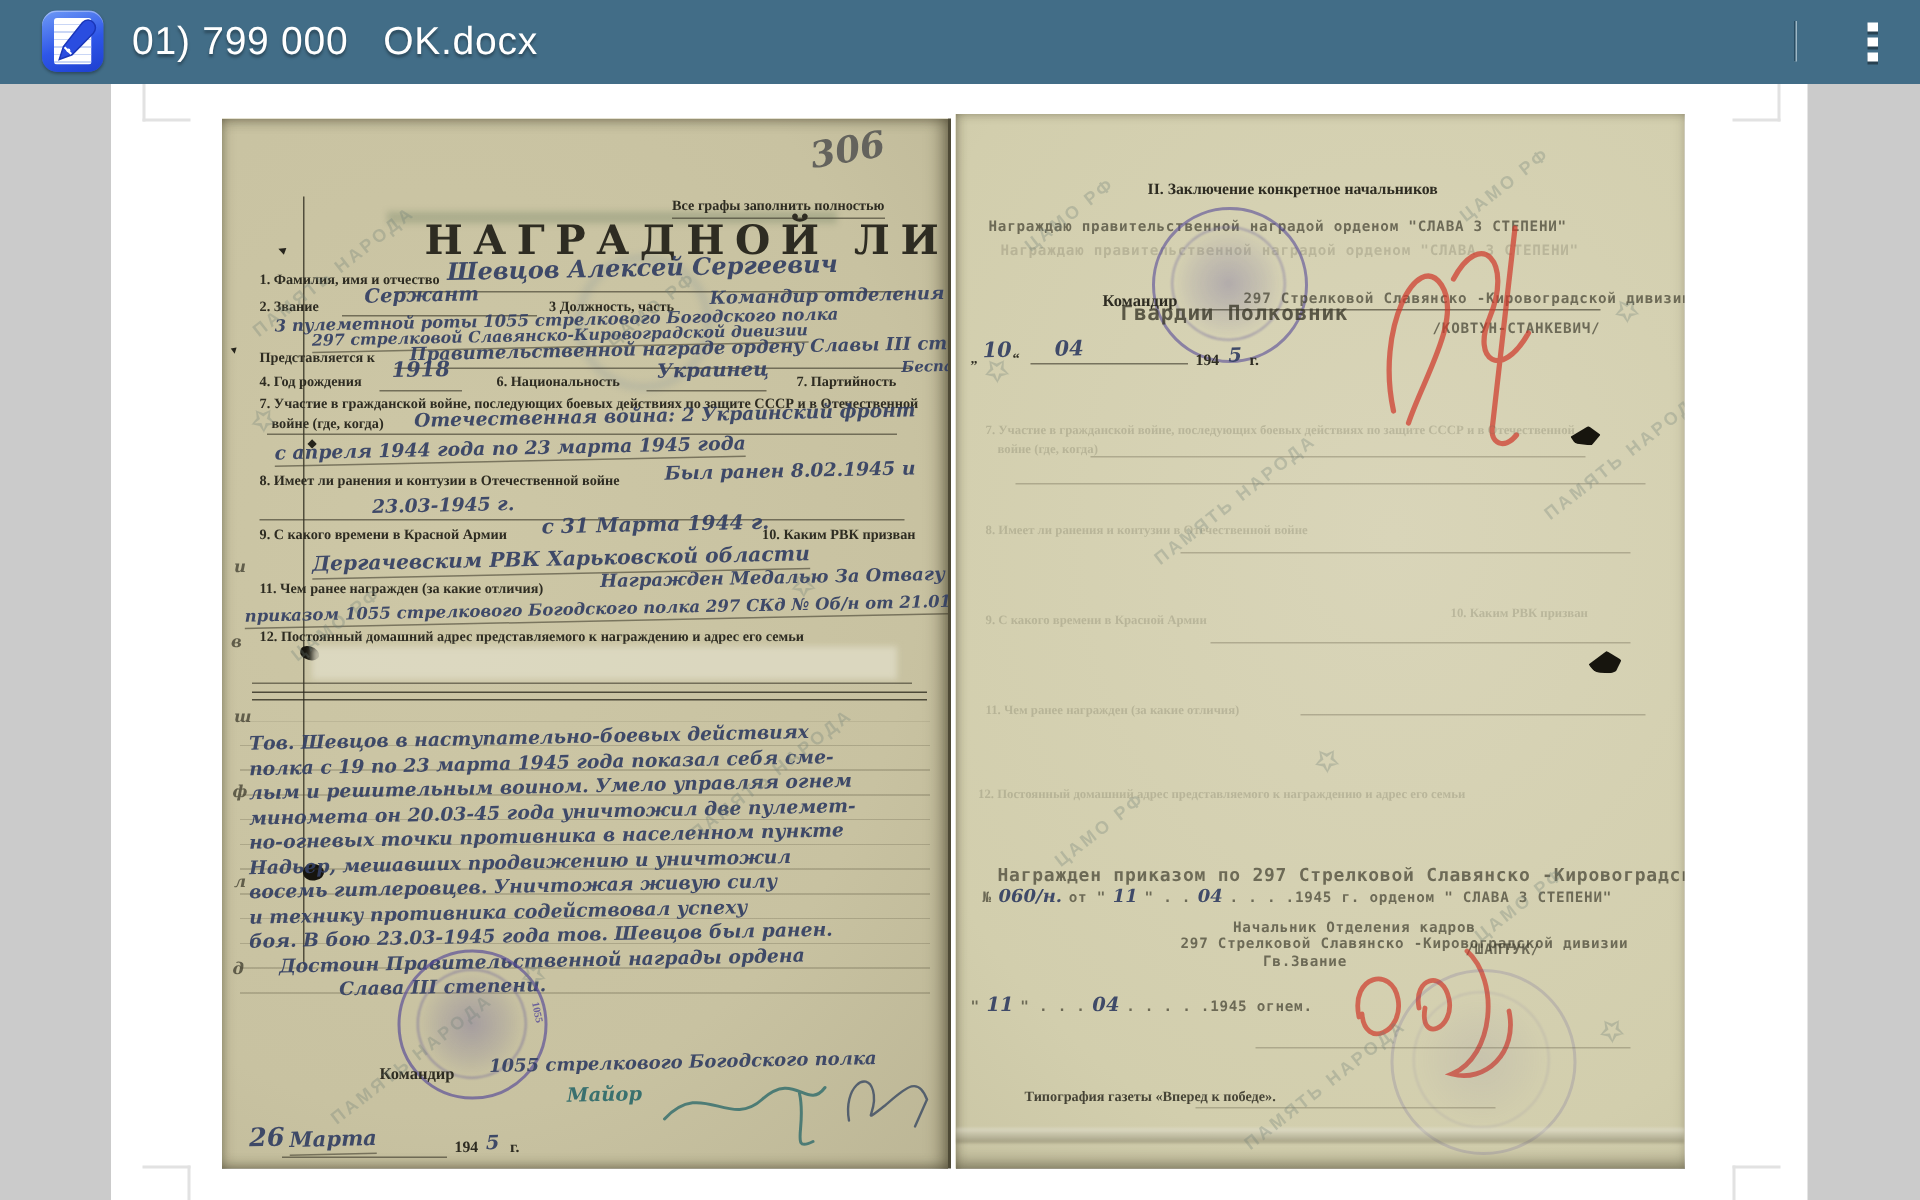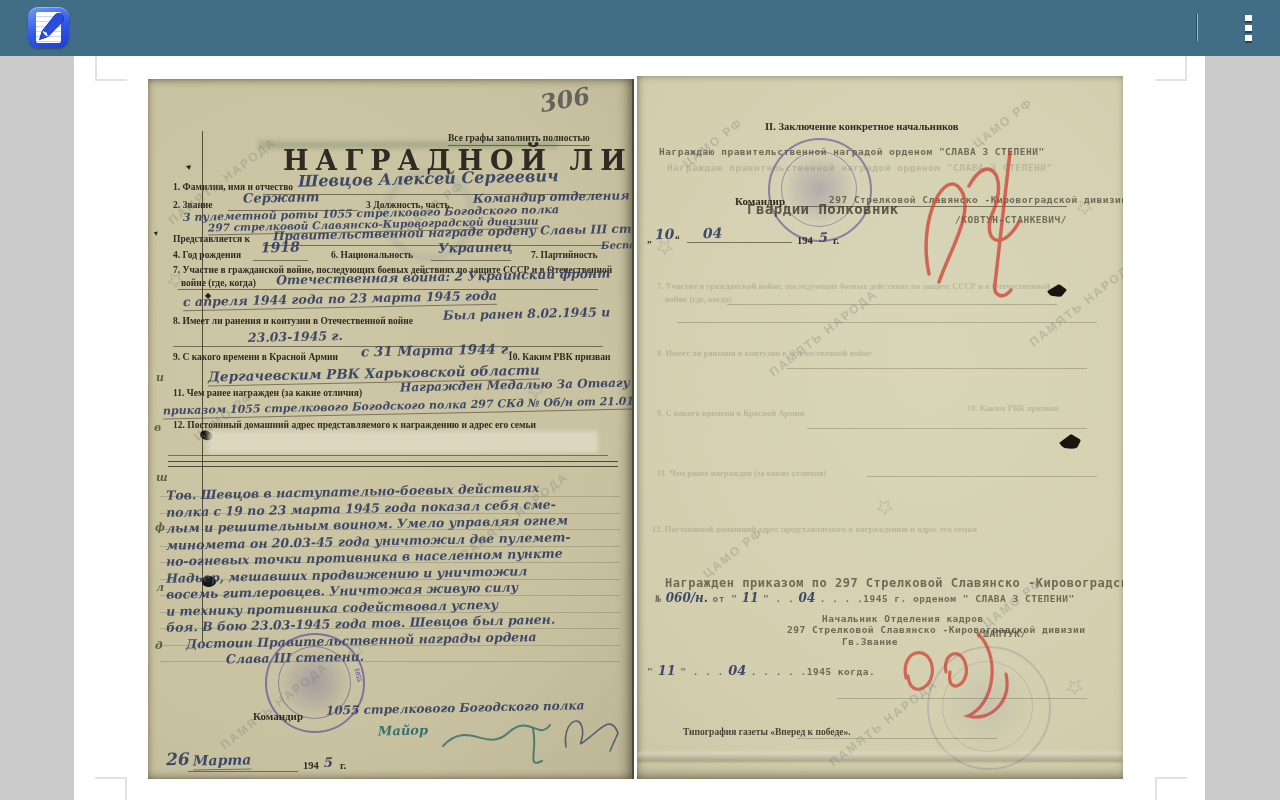--- a/index.html
+++ b/index.html
@@ -71,20 +71,21 @@
 
 <div class="appbar">
   <div class="appicon">
     <div class="paper"></div>
     <svg width="36" height="36" viewBox="0 0 36 36">
       <path d="M24 5c2.2-2.2 5.3-2.2 7.2 0 1.9 2 1.9 5.1 0 7.1L17 26.5 8.5 29.6l2.8-8.6z" fill="#2a4de0" stroke="#1a36b8" stroke-width="1"></path>
       <path d="M12 21.5l4.5 4.5" stroke="#ffffff" stroke-width="1.4"></path>
       <circle cx="14.6" cy="23.6" r="1.3" fill="#ffffff"></circle>
     </svg>
   </div>
+  <div class="apptitle">01) 799 000   OK.docx</div>
   <div class="bar-divider"></div>
   <div class="kebab">
       <i></i>
       <i></i>
       <i></i>
     </div>
 </div>
 
 <div class="content">
  <div class="sheet">
@@ -289,21 +290,21 @@
 
     <svg class="sig" style="left:255px;top:540px;" width="130" height="110" viewBox="0 0 130 110">
       <path d="M14 62 C 8 34, 36 28, 40 50 C 44 72, 18 84, 16 60 M54 56 C 50 36, 70 30, 74 50 C 78 70, 54 80, 58 56 M86 18 C 108 38, 104 88, 76 100 C 98 106, 120 86, 114 58" fill="none" stroke="#cf3a2c" stroke-width="3.2" stroke-linecap="round" opacity=".7"></path>
     </svg>
 
     <div style="position:absolute;left:10px;top:585px;white-space:nowrap;">
       <span class="typed" style="position:static;font-size:9.5px;">"</span>
       <span class="hw" style="position:static;font-size:13px;">11</span>
       <span class="typed" style="position:static;font-size:9.5px;">" . . .</span>
       <span class="hw" style="position:static;font-size:13px;">04</span>
-      <span class="typed" style="position:static;font-size:9.5px;">. . . . .1945 когда.</span>
+      <span class="typed" style="position:static;font-size:9.5px;">. . . . .1945 огнем.</span>
     </div>
 
     <div class="stamp" style="left:290px;top:570px;width:120px;height:120px;opacity:.28;">
       <div class="inner"></div>
     </div>
     <div class="rule faint" style="left:200px;top:622px;width:250px;"></div>
     <div class="rule faint" style="left:160px;top:662px;width:200px;"></div>
 
     <span class="lbl" style="left:46px;top:650px;font-size:9.5px;opacity:.85;">Типография газеты  «Вперед к победе».</span>
 

